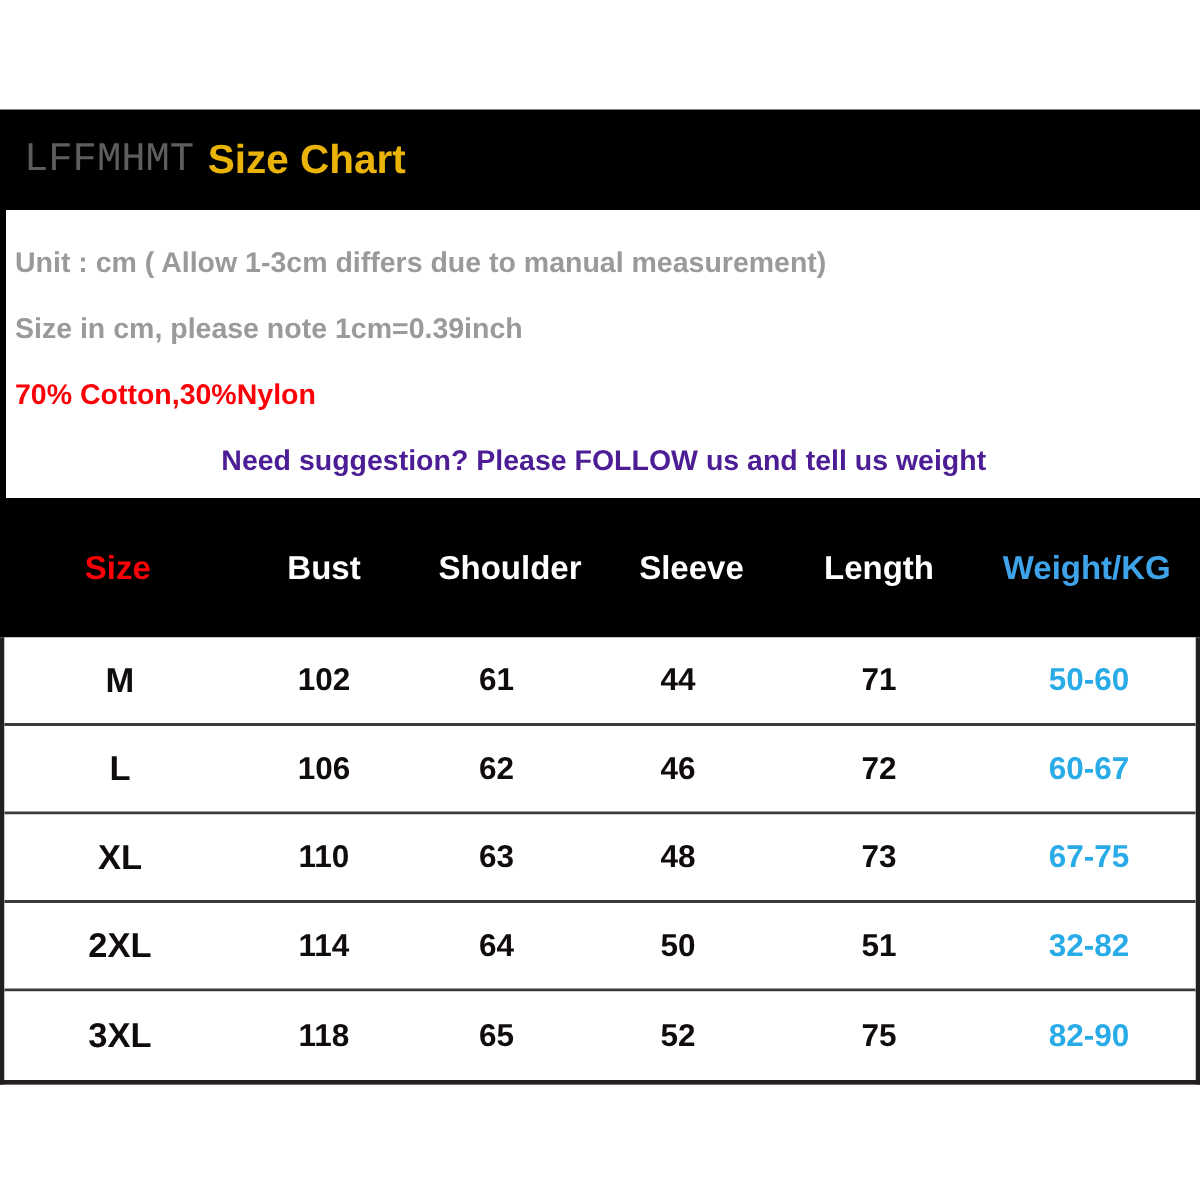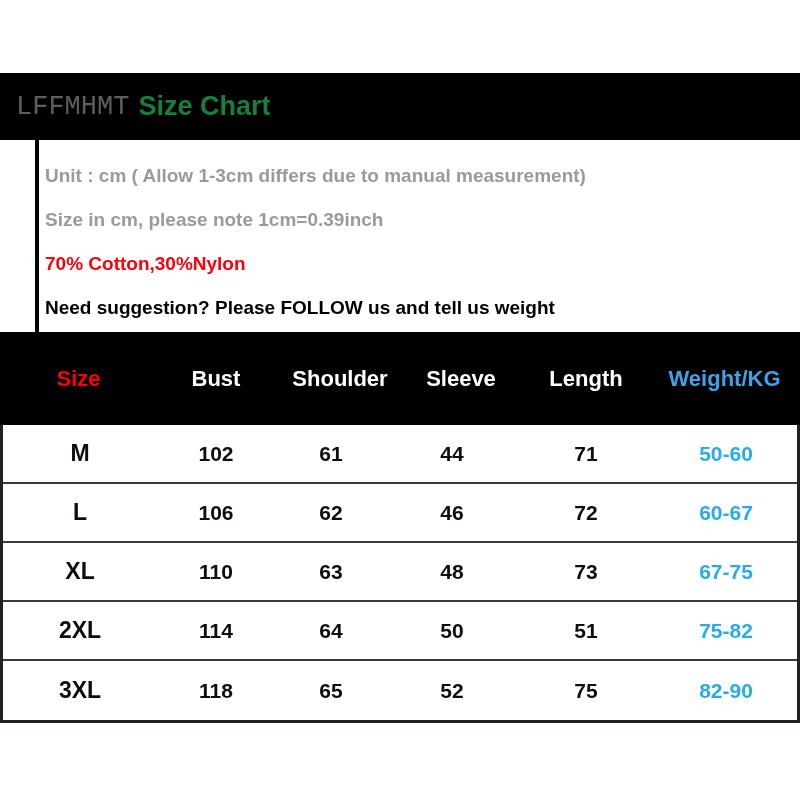--- a/index.html
+++ b/index.html
@@ -34,54 +34,53 @@
     box-sizing: border-box;
   }
   .brand {
     color: #5e5e5e;
     font-size: 27px;
     font-weight: 400;
     letter-spacing: 0px;
     font-family: Liberation Mono, monospace;
   }
   .title {
-    color: #15803d;
+    color: #eab308;
     font-size: 27px;
     font-weight: bold;
     margin-left: 9px;
   }
 
   
   .info-wrap {
     position: absolute;
     left: 0;
     top: 140px;
     width: 644px;
     height: 192px;
     background: #000000;
-    margin-left: 35px;
   }
   .info-box {
     position: absolute;
     left: 4px;
     top: 0px;
     width: 791px;
     height: 192px;
     background: #ffffff;
     box-sizing: border-box;
     padding: 14px 0 0 6px;
   }
   .info-line {
     font-size: 19px;
     line-height: 44px;
     font-weight: bold;
     white-space: nowrap;
   }
   .info-line.gray    { color: #9a9a9a; }
-  .info-line.gray-lt { color: #000000; }
+  .info-line.gray-lt { color: #4c1d95; text-align: center; }
   .info-line.red     { color: #fb0007; }
 
   
   .table {
     position: absolute;
     left: 0;
     top: 332px;
     width: 800px;
     background: #000000;
   }
@@ -188,21 +187,21 @@
         <div class="cell col-3">48</div>
         <div class="cell col-4">73</div>
         <div class="cell col-5 weight-col">67-75</div>
       </div>
       <div class="trow">
         <div class="cell col-0 size-col">2XL</div>
         <div class="cell col-1">114</div>
         <div class="cell col-2">64</div>
         <div class="cell col-3">50</div>
         <div class="cell col-4">51</div>
-        <div class="cell col-5 weight-col">75-82</div>
+        <div class="cell col-5 weight-col">32-82</div>
       </div>
       <div class="trow">
         <div class="cell col-0 size-col">3XL</div>
         <div class="cell col-1">118</div>
         <div class="cell col-2">65</div>
         <div class="cell col-3">52</div>
         <div class="cell col-4">75</div>
         <div class="cell col-5 weight-col">82-90</div>
       </div>
     </div>

